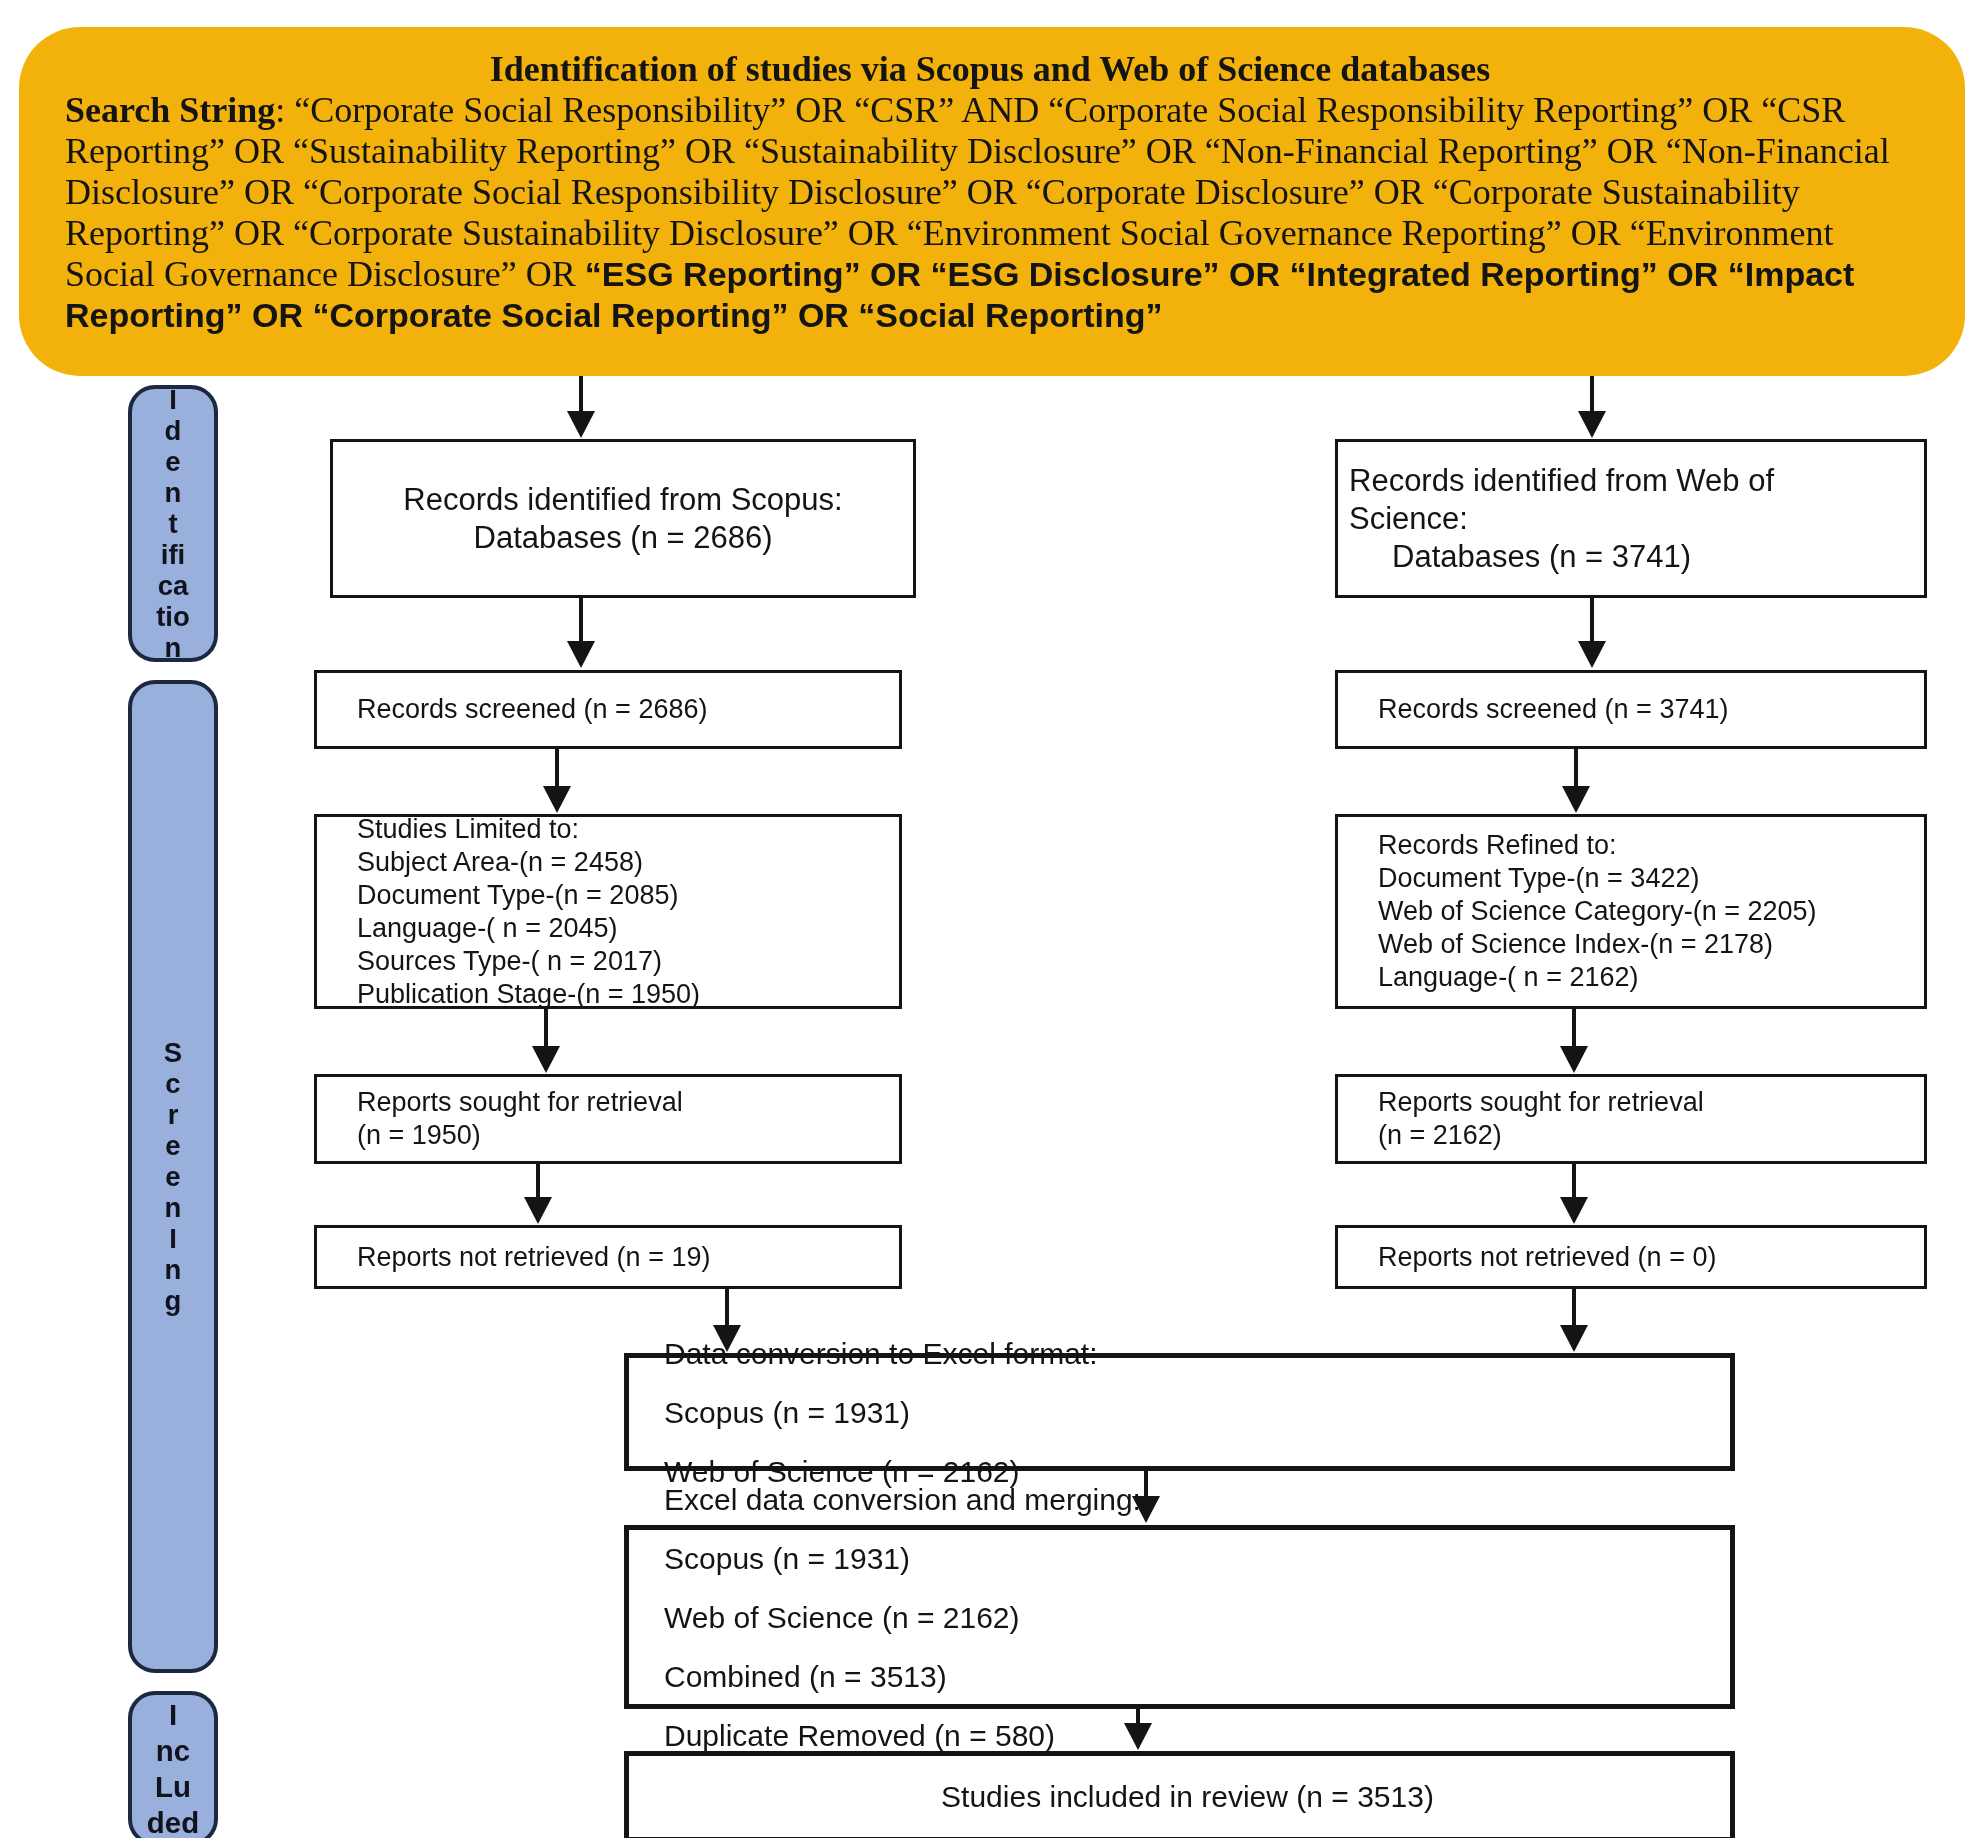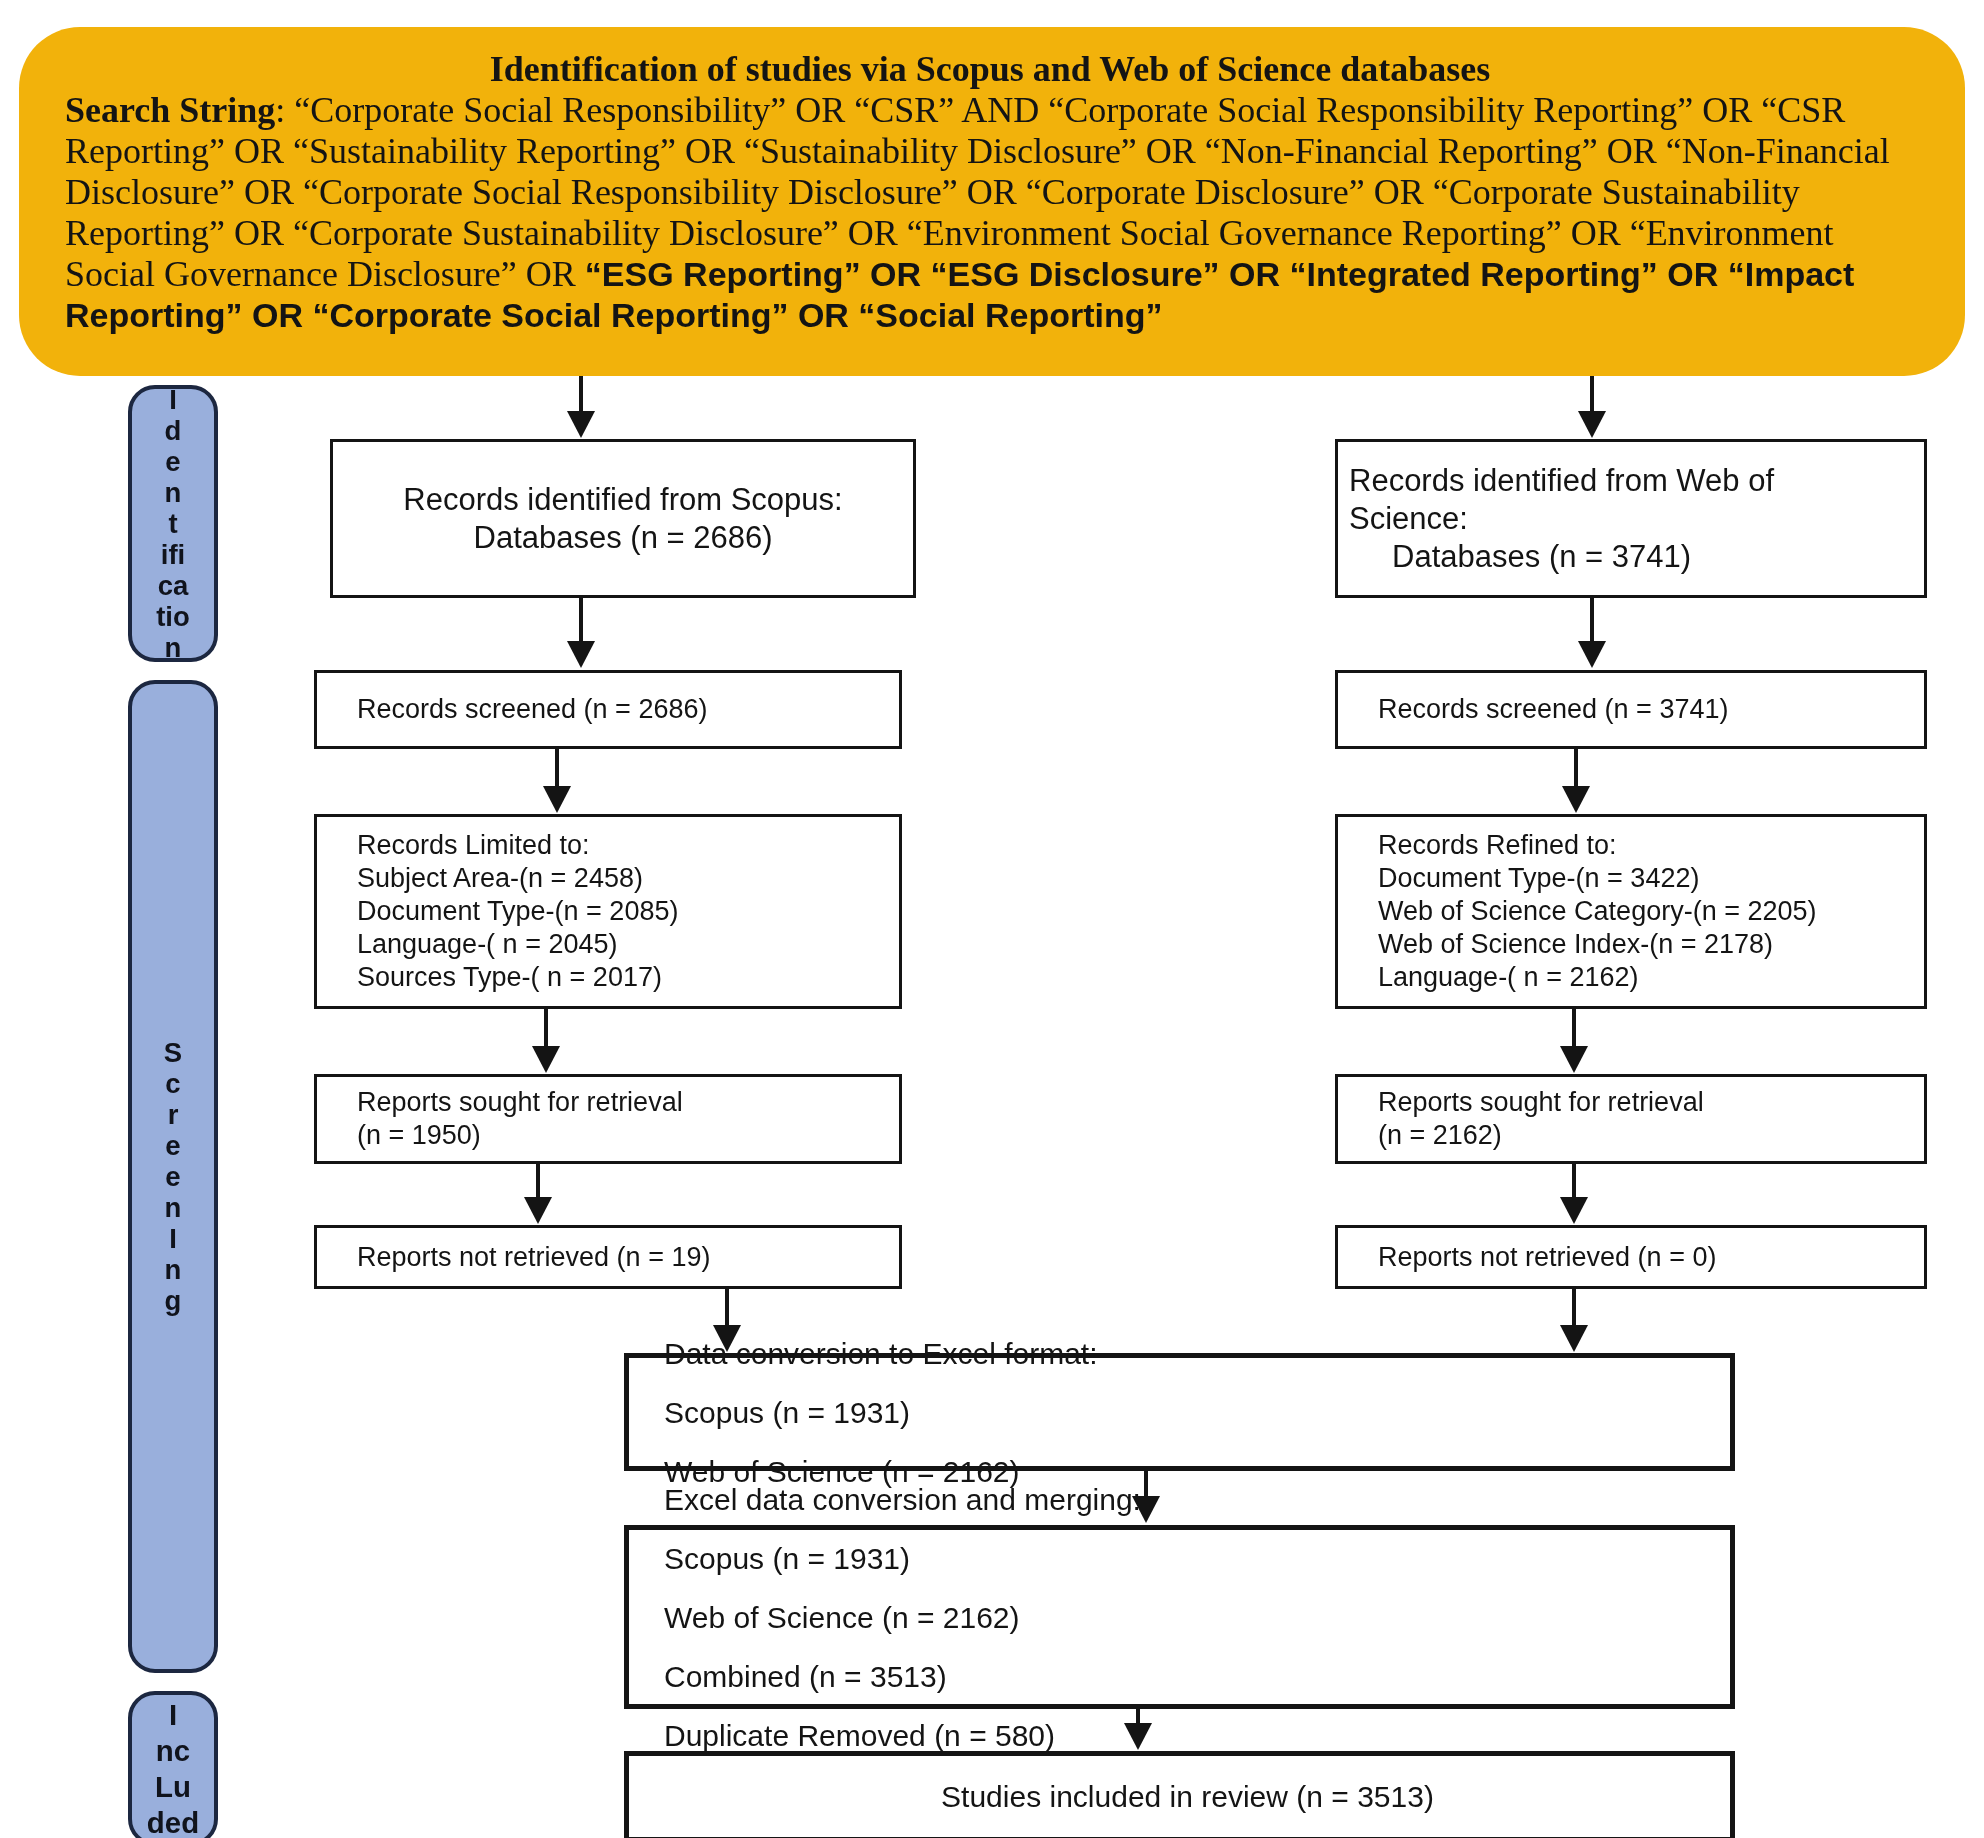--- a/index.html
+++ b/index.html
@@ -121,25 +121,26 @@
     </div>
 
   <div class="fbox big center" style="left:330px;top:430px;width:586px;height:159px;">
       <div>Records identified from Scopus:</div>
       <div>Databases (n = 2686)</div>
     </div>
   <div class="fbox" style="left:314px;top:661px;width:588px;height:79px;">
       <div>Records screened (n = 2686)</div>
     </div>
   <div class="fbox" style="left:314px;top:805px;width:588px;height:195px;">
-      <div>Records Limited to:</div>
+      <div>Studies Limited to:</div>
       <div>Subject Area-(n = 2458)</div>
       <div>Document Type-(n = 2085)</div>
       <div>Language-( n = 2045)</div>
       <div>Sources Type-( n = 2017)</div>
+      <div>Publication Stage-(n = 1950)</div>
     </div>
   <div class="fbox" style="left:314px;top:1065px;width:588px;height:90px;">
       <div>Reports sought for retrieval</div>
       <div>(n = 1950)</div>
     </div>
   <div class="fbox" style="left:314px;top:1216px;width:588px;height:64px;">
       <div>Reports not retrieved (n = 19)</div>
     </div>
 
   <div class="fbox big" style="left:1335px;top:430px;width:592px;height:159px;">

